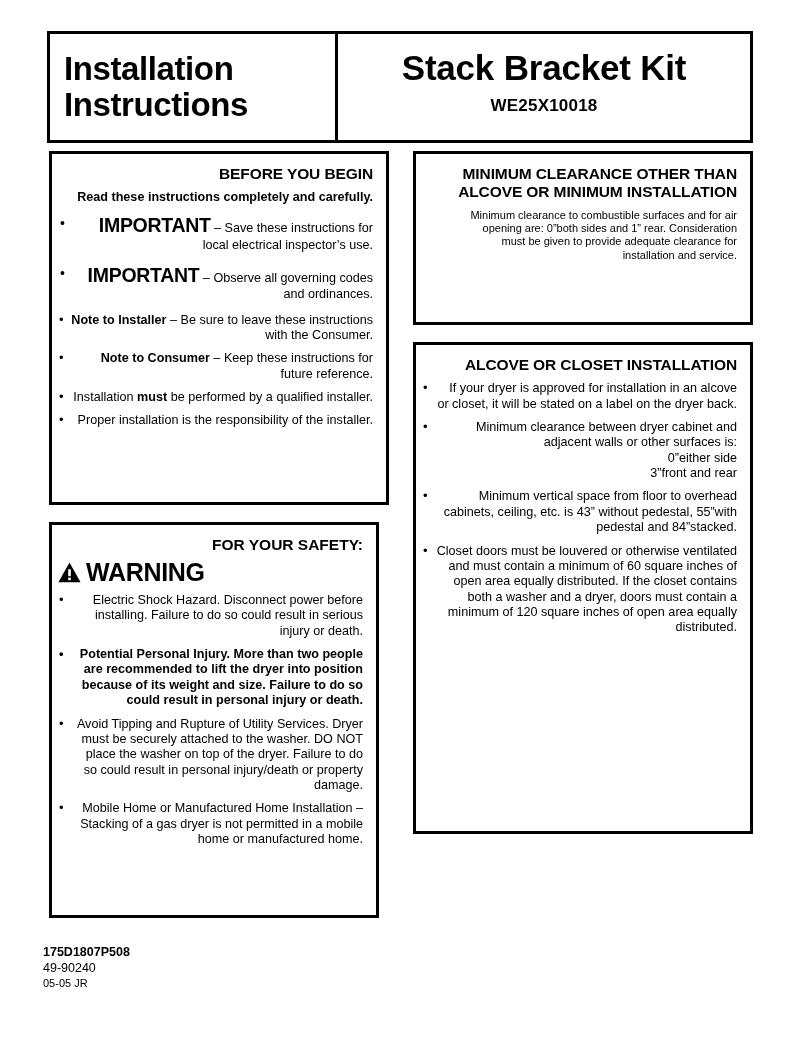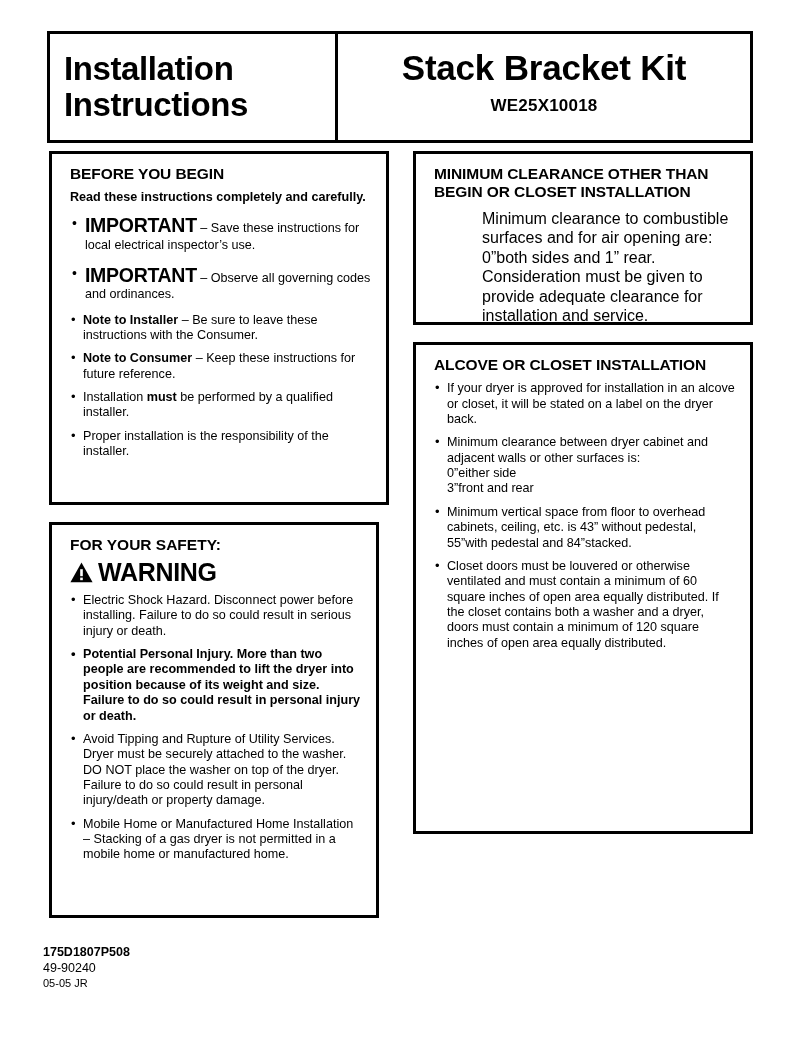--- a/index.html
+++ b/index.html
@@ -64,21 +64,22 @@
   }
 
   
   .panel {
     position: absolute;
     border: 3px solid #000;
     box-sizing: border-box;
     background: #fff;
   }
   .panel-inner {
-    padding: 11px 13px 10px 18px;
+    padding: 11px 13px 10px 6px;
+    text-align: right;
   }
 
   .panel-heading {
     font-size: 15.5px;
     font-weight: bold;
     line-height: 1.18;
     margin-bottom: 7px;
     letter-spacing: -0.1px;
   }
 
@@ -199,22 +200,22 @@
       <li><span>Electric Shock Hazard. Disconnect power before installing. Failure to do so could result in serious injury or death.</span></li>
       <li class="bold"><span>Potential Personal Injury. More than two people are recommended to lift the dryer into position because of its weight and size. Failure to do so could result in personal injury or death.</span></li>
       <li><span>Avoid Tipping and Rupture of Utility Services. Dryer must be securely attached to the washer. DO NOT place the washer on top of the dryer. Failure to do so could result in personal injury/death or property damage.</span></li>
       <li><span>Mobile Home or Manufactured Home Installation – Stacking of a gas dryer is not permitted in a mobile home or manufactured home.</span></li>
     </ul>
   </div>
 </div>
 
 <div class="panel" style="left:413px; top:151px; width:340px; height:174px;">
   <div class="panel-inner">
-    <div class="panel-heading">MINIMUM CLEARANCE OTHER THAN BEGIN OR CLOSET INSTALLATION</div>
-    <div style="font-size:16px; line-height:1.22;margin-left:48px;">Minimum clearance to combustible surfaces and for air opening are: 0”both sides and 1” rear. Consideration must be given to provide adequate clearance for installation and service.</div>
+    <div class="panel-heading">MINIMUM CLEARANCE OTHER THAN ALCOVE OR MINIMUM INSTALLATION</div>
+    <div style="font-size:11px; line-height:1.22;margin-left:48px;">Minimum clearance to combustible surfaces and for air opening are: 0”both sides and 1” rear. Consideration must be given to provide adequate clearance for installation and service.</div>
   </div>
 </div>
 
 <div class="panel" style="left:413px; top:342px; width:340px; height:492px;">
   <div class="panel-inner">
     <div class="panel-heading">ALCOVE OR CLOSET INSTALLATION</div>
     <ul class="bl">
       <li><span>If your dryer is approved for installation in an alcove or closet, it will be stated on a label on the dryer back.</span></li>
       <li><span style="white-space:pre-line;">Minimum clearance between dryer cabinet and adjacent walls or other surfaces is:
 0”either side

